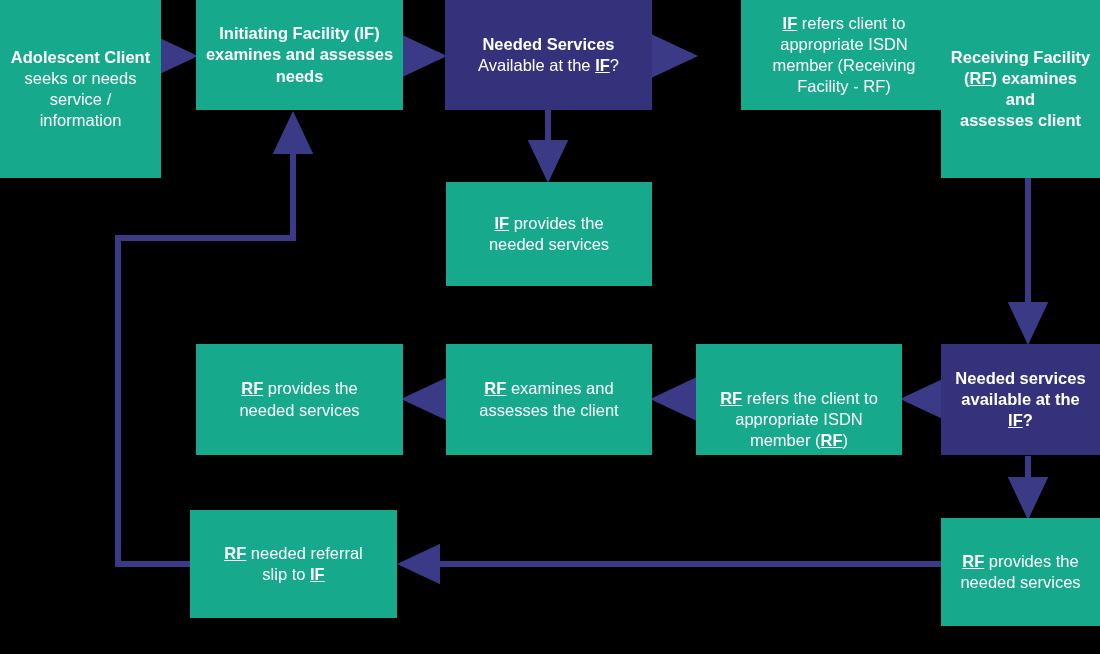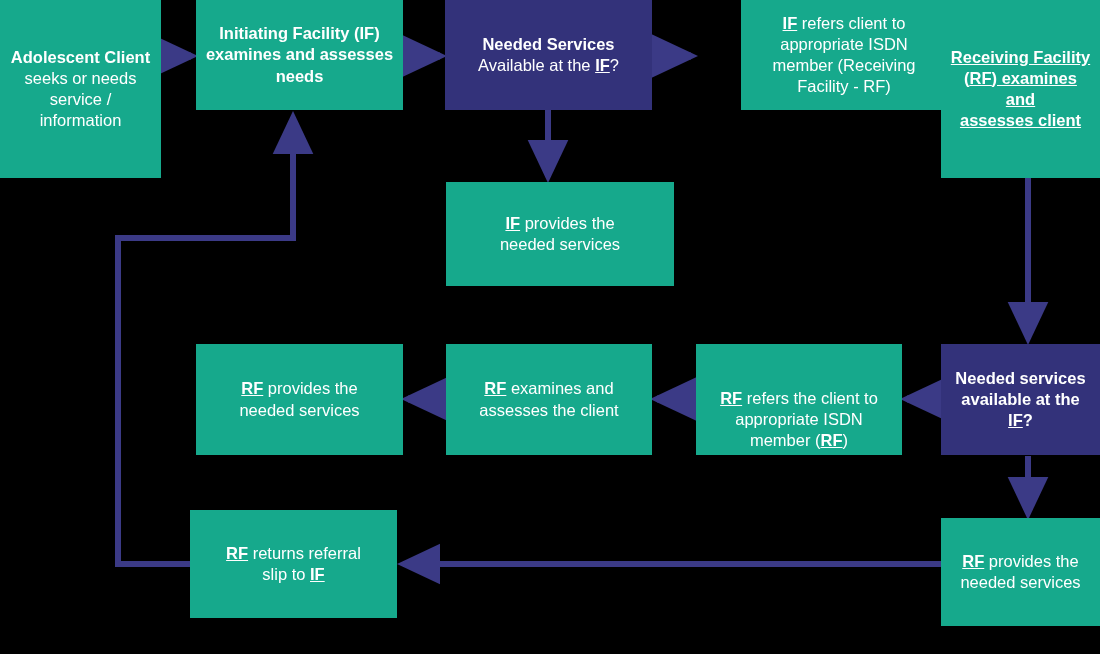--- a/index.html
+++ b/index.html
@@ -104,29 +104,29 @@
 
   <div class="node green" style="left:696px; top:0px; width:206px; height:110px;margin-left:45px;">
     <div class="txt">
       <span class="u">IF</span><span> refers client to</span><br>
       <span>appropriate ISDN</span><br>
       <span>member (Receiving</span><br>
       <span>Facility - RF)</span>
     </div>
   </div>
 
-  <div class="node green" style="left:941px; top:0px; width:159px; height:178px;text-decoration:underline;">
+  <div class="node green" style="left:941px; top:0px; width:159px; height:178px;">
     <div class="txt">
       <span class="b">Receiving Facility</span><br>
       <span class="b">(</span><span class="ub">RF</span><span class="b">) examines and</span><br>
       <span class="b">assesses client</span>
     </div>
   </div>
 
-  <div class="node green" style="left:446px; top:182px; width:228px; height:104px;">
+  <div class="node green" style="left:446px; top:182px; width:206px; height:104px;">
     <div class="txt">
       <span class="u">IF</span><span> provides the</span><br>
       <span>needed services</span>
     </div>
   </div>
 
   <div class="node green" style="left:196px; top:344px; width:207px; height:111px;">
     <div class="txt">
       <span class="u">RF</span><span> provides the</span><br>
       <span>needed services</span>
@@ -150,21 +150,21 @@
 
   <div class="node purple" style="left:941px; top:344px; width:159px; height:111px;">
     <div class="txt">
       <span class="b">Needed services</span><br>
       <span class="b">available at the </span><span class="ub">IF</span><span class="b">?</span>
     </div>
   </div>
 
   <div class="node green" style="left:190px; top:510px; width:207px; height:108px;">
     <div class="txt">
-      <span class="u">RF</span><span> returns referral</span><br>
+      <span class="u">RF</span><span> needed referral</span><br>
       <span>slip to </span><span class="u">IF</span>
     </div>
   </div>
 
   <div class="node green" style="left:941px; top:518px; width:159px; height:108px;">
     <div class="txt">
       <span class="u">RF</span><span> provides the</span><br>
       <span>needed services</span>
     </div>
   </div>

